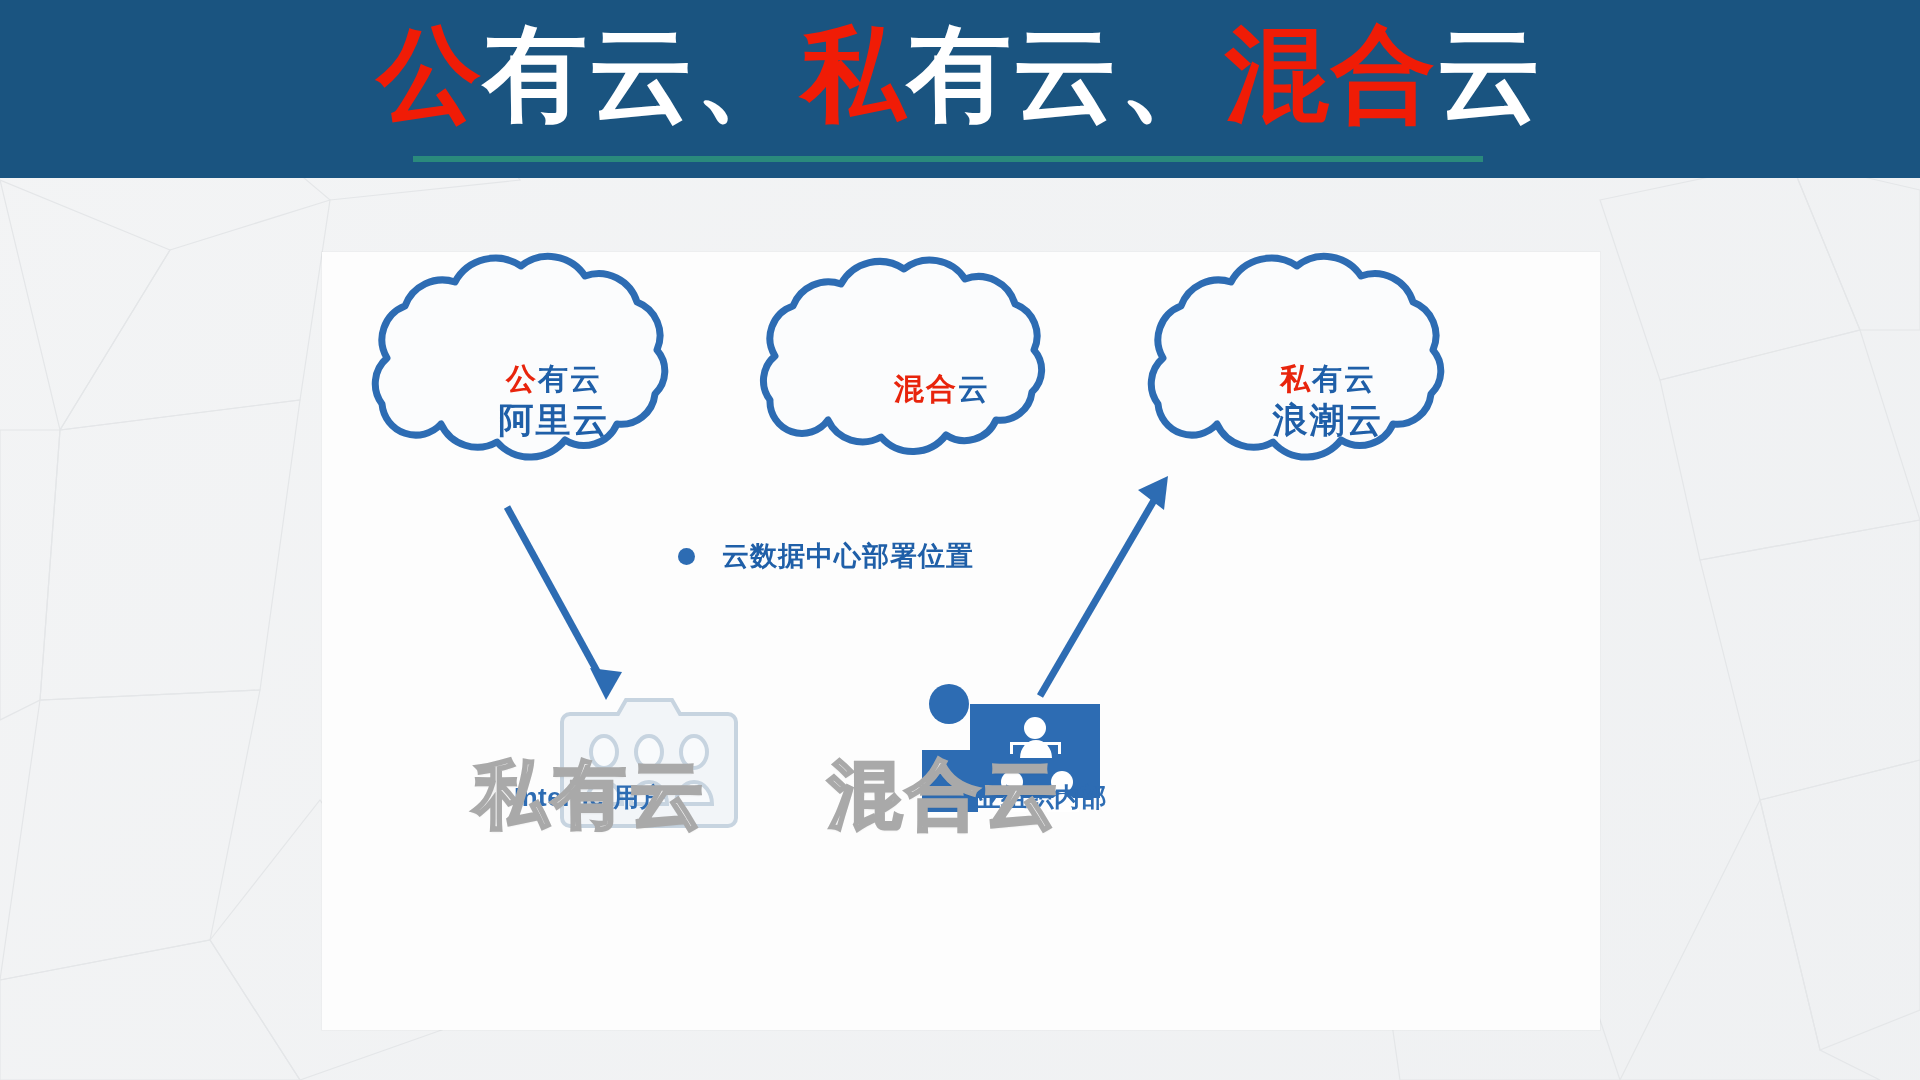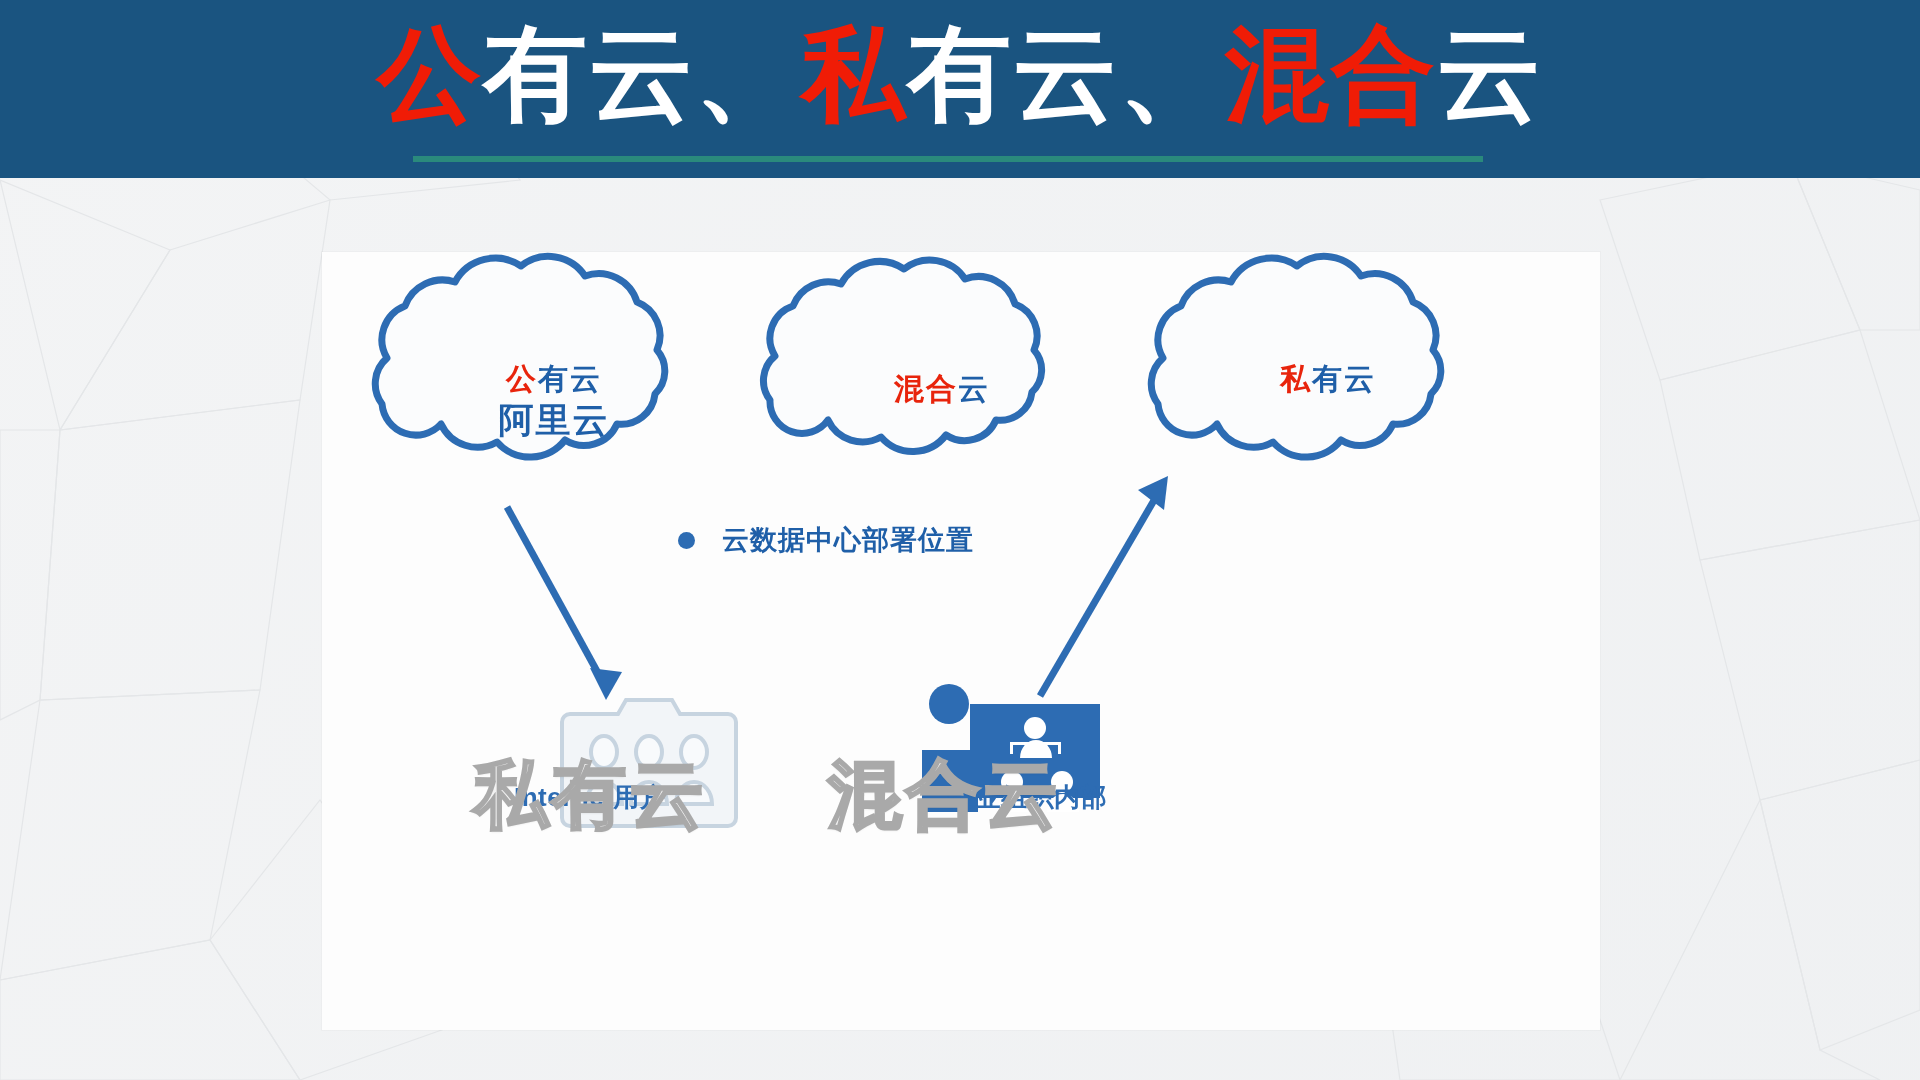--- a/index.html
+++ b/index.html
@@ -98,21 +98,21 @@
   .cl-blue { color: #1f5fa8; }
 
   #cloud1-label { left: 92px; top: 108px; width: 280px; }
   #cloud2-label { left: 480px; top: 118px; width: 280px; }
   #cloud3-label { left: 866px; top: 108px; width: 280px; }
 
   
   .bullets {
     position: absolute;
     left: 356px;
-    top: 271px;
+    top: 287px;
     width: 440px;
   }
   .bullet-row {
     display: flex;
     align-items: center;
     margin-bottom: 22px;
     height: 34px;
   }
   .bullet-dot {
     width: 17px;
@@ -290,20 +290,21 @@
       <div class="line1"><span class="cl-red">公</span><span class="cl-blue">有云</span></div>
       <div class="line2">阿里云</div>
     </div>
 
     <div class="cloud-label" id="cloud2-label">
       <div class="line1"><span class="cl-red">混合</span><span class="cl-blue">云</span></div>
     </div>
 
     <div class="cloud-label" id="cloud3-label">
       <div class="line1"><span class="cl-red">私</span><span class="cl-blue">有云</span></div>
+      <div class="line2">浪潮云</div>
     </div>
 
     <div class="bullets">
       <div class="bullet-row">
         <span class="bullet-dot"></span>
         <span class="bullet-text">云数据中心部署位置</span>
       </div>
     </div>
 
     <div class="small-label" id="label-internet">Internet用户</div>

